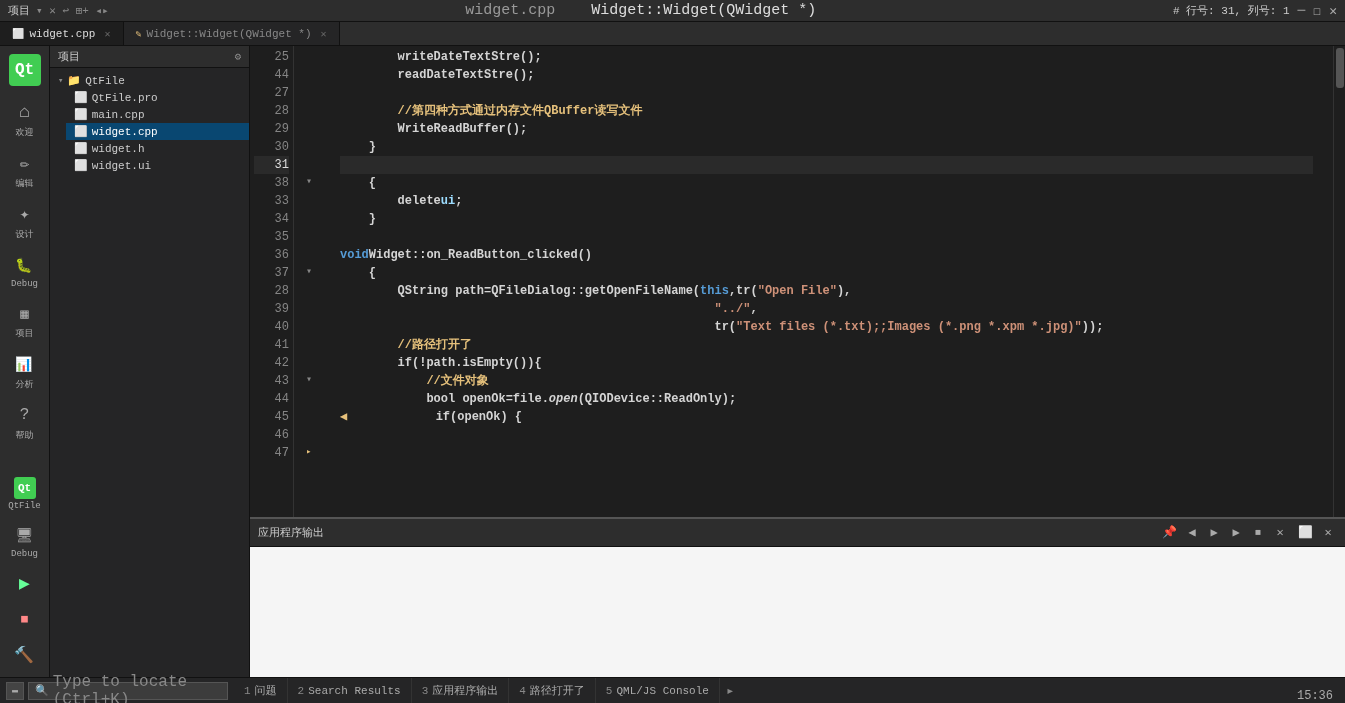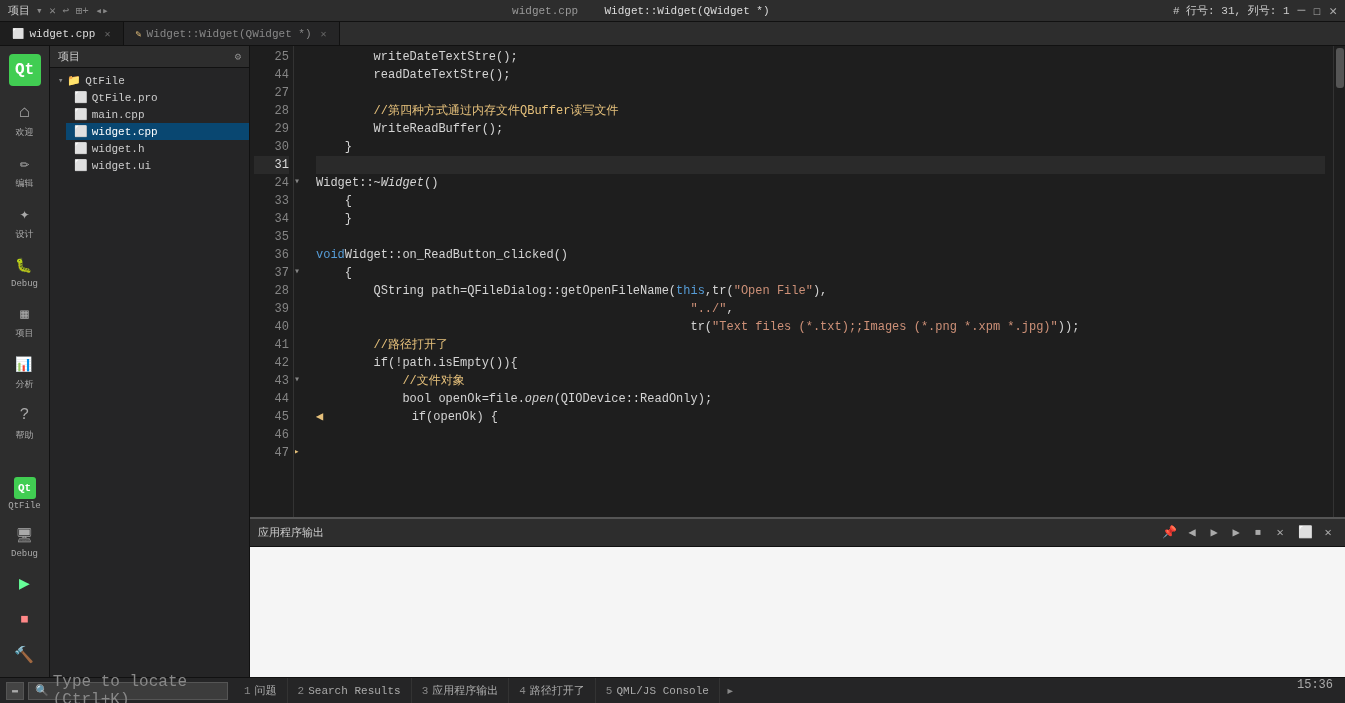--- a/index.html
+++ b/index.html
@@ -26,21 +26,21 @@
     .title-bar-left {
       display: flex;
       align-items: center;
       gap: 6px;
       font-size: 11px;
       color: #ccc;
     }
     .title-bar-center {
       flex: 1;
       text-align: center;
-      font-size: 11px;
+      font-size: 15px;
       color: #ccc;
     }
     .title-bar-right {
       font-size: 11px;
       color: #ccc;
       display: flex;
       align-items: center;
       gap: 8px;
     }
 
@@ -189,20 +189,21 @@
       flex-direction: column;
       overflow: hidden;
     }
 
     
     .editor {
       flex: 1;
       display: flex;
       overflow: hidden;
       background: #1e1e1e;
+      gap: 12px;
     }
     .line-numbers {
       width: 44px;
       background: #1e1e1e;
       color: #858585;
       font-size: 12px;
       padding: 0 4px;
       text-align: right;
       flex-shrink: 0;
       user-select: none;
@@ -225,20 +226,21 @@
       overflow: auto;
       padding: 2px 8px;
       line-height: 18px;
       font-size: 12px;
     }
     .code-line {
       height: 18px;
       white-space: nowrap;
       display: flex;
       align-items: flex-start;
+      font-weight: bold;
     }
 
     
     .kw { color: #569cd6; }
     .str { color: #ce9178; }
     .comment { color: #e5c07b; }
     .var { color: #9cdcfe; }
     .plain { color: #d4d4d4; }
 
     
@@ -470,21 +472,21 @@
       <div class="editor">
 
         <div class="line-numbers">
           <div class="line-number">25</div>
           <div class="line-number">44</div>
           <div class="line-number">27</div>
           <div class="line-number">28</div>
           <div class="line-number">29</div>
           <div class="line-number">30</div>
           <div class="line-number current">31</div>
-          <div class="line-number">24</div>
+          <div class="line-number">38</div>
           <div class="line-number">33</div>
           <div class="line-number">34</div>
           <div class="line-number">35</div>
           <div class="line-number">36</div>
           <div class="line-number">37</div>
           <div class="line-number">28</div>
           <div class="line-number">39</div>
           <div class="line-number">40</div>
           <div class="line-number">41</div>
           <div class="line-number">42</div>
@@ -548,28 +550,30 @@
           <div class="code-line">
             <span class="plain">&nbsp;&nbsp;&nbsp;&nbsp;&nbsp;&nbsp;&nbsp;&nbsp;WriteReadBuffer();</span>
           </div>
 
           <div class="code-line">
             <span class="plain">&nbsp;&nbsp;&nbsp;&nbsp;}</span>
           </div>
 
           <div class="code-line" style="background:#2a2a2a;"></div>
 
-          <div class="code-line">
-            <span class="plain">Widget::~<span style="font-style:italic;color:#d4d4d4;">Widget</span>()</span>
-          </div>
 
           <div class="code-line">
             <span class="plain">&nbsp;&nbsp;&nbsp;&nbsp;{</span>
           </div>
 
+          <div class="code-line">
+            <span class="plain">&nbsp;&nbsp;&nbsp;&nbsp;&nbsp;&nbsp;&nbsp;&nbsp;delete </span>
+              <span class="var">ui</span>
+              <span class="plain">;</span>
+          </div>
 
           <div class="code-line">
             <span class="plain">&nbsp;&nbsp;&nbsp;&nbsp;}</span>
           </div>
 
           <div class="code-line"></div>
 
           <div class="code-line">
             <span class="kw">void </span>
               <span class="plain">Widget::on_ReadButton_clicked()</span>
@@ -677,18 +681,18 @@
         <span>路径打开了</span>
       </div>
       <div class="bottom-tab">
         <span class="tab-num">5</span>
         <span>QML/JS Console</span>
       </div>
     </div>
     <div class="bottom-tab-more">▸</div>
     <div style="flex:1;"></div>
 
-    <div style="display:flex;align-items:flex-start;padding:0 12px;">
+    <div style="display:flex;align-items:flex-end;padding:0 12px;">
       <span style="color:#aaa;font-size:12px;">15:36</span>
     </div>
   </div>
 
 </div>
 
 </body></html>

